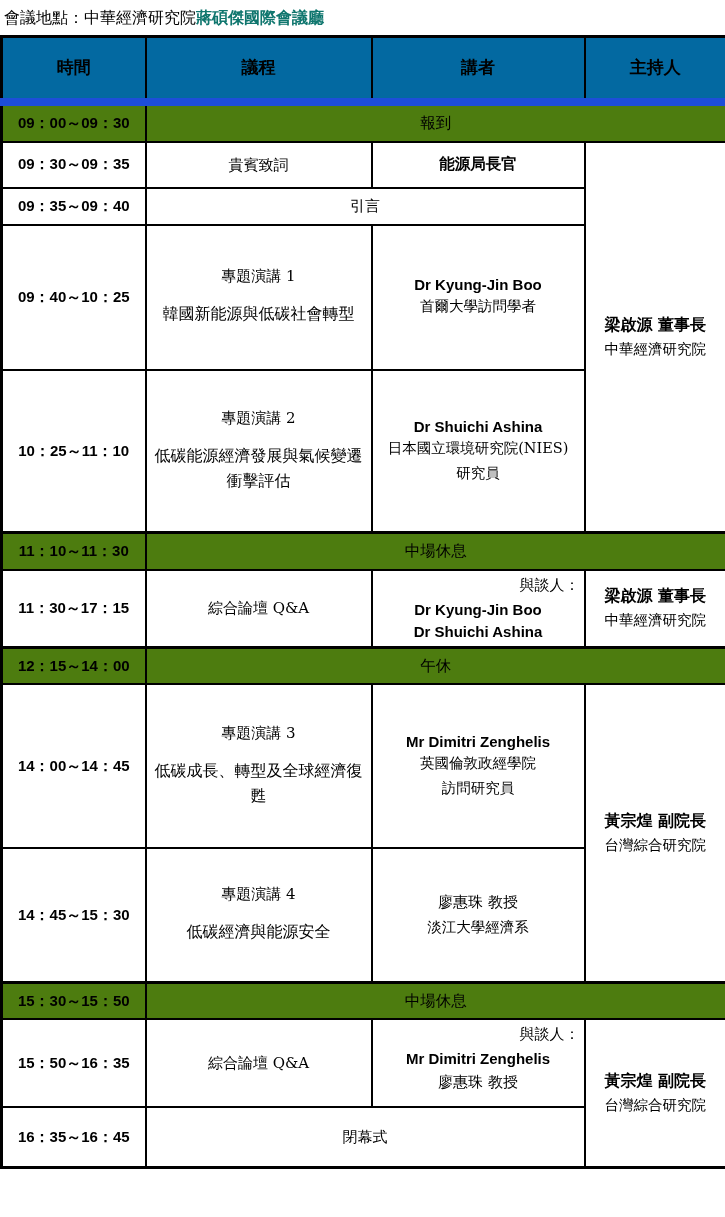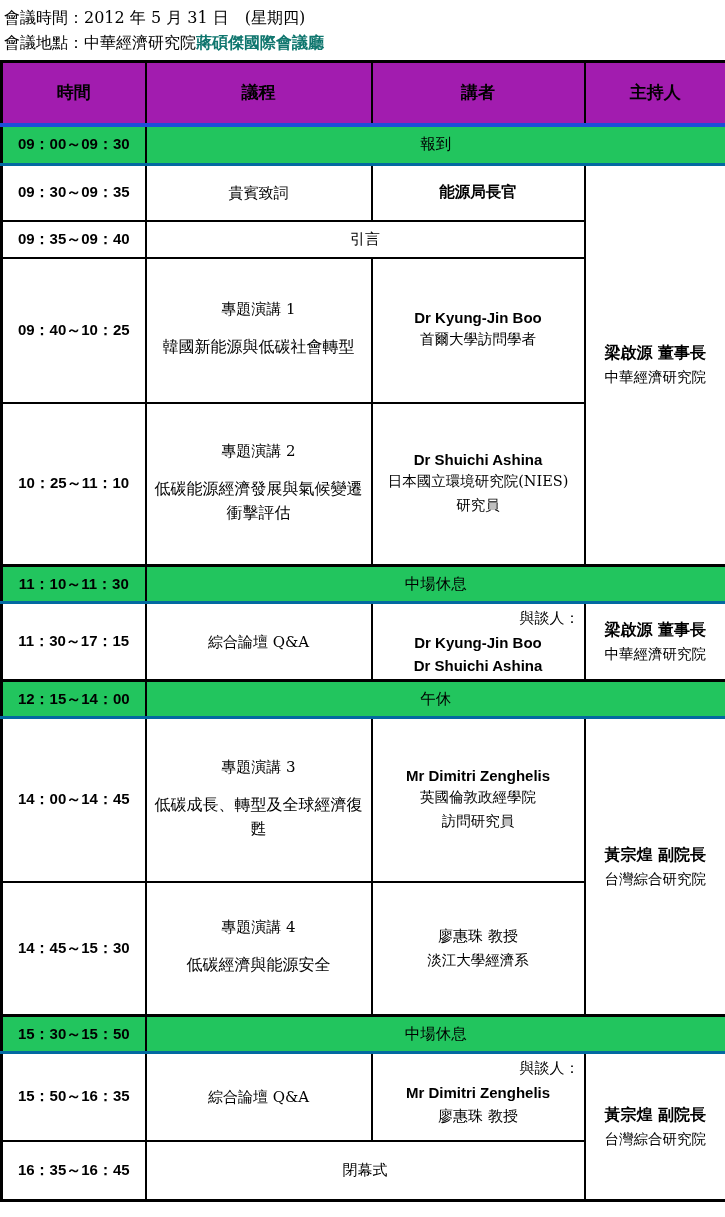--- a/index.html
+++ b/index.html
@@ -37,37 +37,37 @@
   col.c-mod { width: 142px; }
 
   td, th {
     border: 2px solid #000;
     text-align: center;
     vertical-align: middle;
     padding: 2px 4px;
     overflow: hidden;
   }
   tr.header-row th {
-    background: #a21caf;
+    background: #0369a1;
     font-size: 17px;
     font-weight: bold;
     height: 56px;
-    border-bottom: 4px solid #1d4ed8;
+    border-bottom: 8px solid #1d4ed8;
   }
   td.time-cell {
     font-family: "Liberation Sans", sans-serif;
     font-weight: bold;
     font-size: 15px;
     white-space: nowrap;
     padding: 2px 0;
   }
   tr.break-row td {
-    background: #22c55e;
+    background: #4d7c0f;
     border-top: 3px solid #000;
-    border-bottom: 3px solid #0369a1;
+    border-bottom: 1px solid #0369a1;
   }
   tr.break-row { height: 37px; }
   td.break-label { font-size: 15.5px; }
 
   .agenda-plain { font-size: 15px; }
   .agenda-title { font-size: 15px; }
   .agenda-topic {
     font-size: 16px;
     font-weight: normal;
     margin-top: 16px;
@@ -113,35 +113,34 @@
     line-height: 1.5;
   }
   .panel-name-cjk {
     font-family: "DejaVu Serif", serif;
     font-weight: normal;
     font-size: 15px;
     line-height: 1.5;
   }
   
   tr.r-arrival   { height: 40px; }
-  tr.r-vip       { height: 56px; }
+  tr.r-vip       { height: 46px; }
   tr.r-intro     { height: 37px; }
   tr.r-k1        { height: 145px; }
   tr.r-k2        { height: 163px; }
   tr.r-forum1    { height: 74px; }
   tr.r-k3        { height: 164px; }
   tr.r-k4        { height: 134px; }
   tr.r-forum2    { height: 88px; }
   tr.r-closing   { height: 60px; }
 </style>
 </head>
 <body>
 
 <div class="top-info">
-  <div class="top-line">會議時間：2012 年 5 月 31 日　(星期四)</div>
   <div class="top-line"><span>會議地點：中華經濟研究院</span><span class="loc-highlight">蔣碩傑國際會議廳</span></div>
 </div>
 
 <table class="agenda">
   <colgroup>
     <col class="c-time">
       <col class="c-agenda">
       <col class="c-speaker">
       <col class="c-mod">
   </colgroup>

